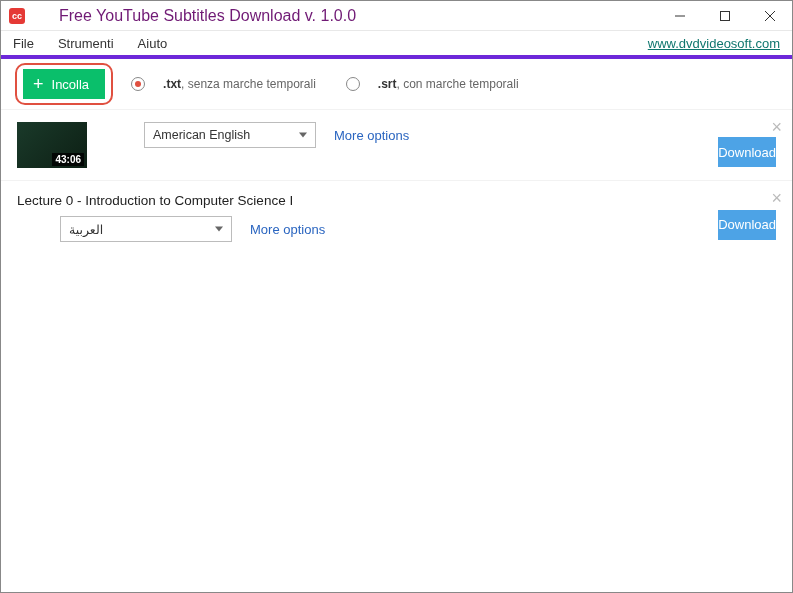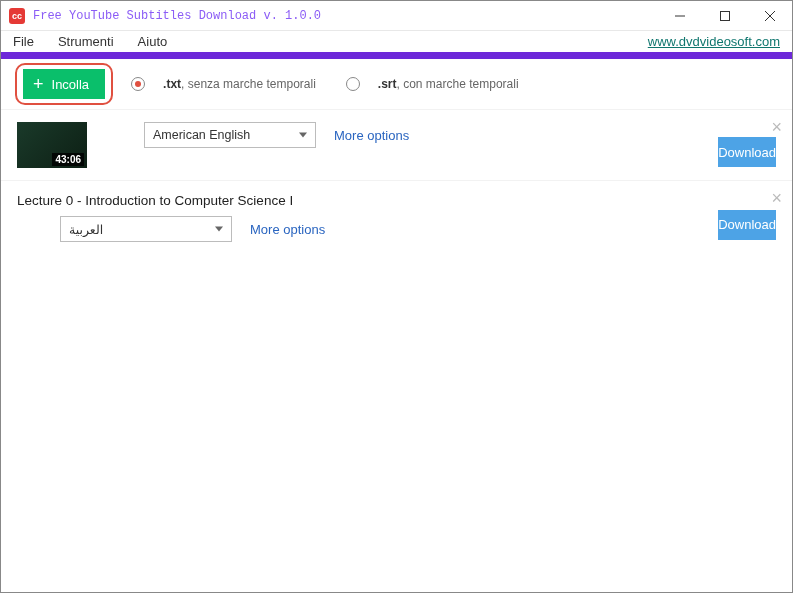--- a/index.html
+++ b/index.html
@@ -1,24 +1,24 @@
 <!DOCTYPE html>
 <html><head>
 <meta charset="utf-8">
 <style>
   * { box-sizing: border-box; margin: 0; padding: 0; }
   body { font-family: "Segoe UI", Arial, sans-serif; font-size: 13px; color: #333; background: #fff; }
   .window { width: 793px; height: 593px; border: 1px solid #888; background: #fff; display: flex; flex-direction: column; }
-  .titlebar { height: 30px; display: flex; align-items: center; padding-left: 8px; border-bottom: 1px solid #e8e8e8; }
+  .titlebar { height: 30px; display: flex; align-items: center; padding-left: 8px; border-bottom: 1px solid #e8e8e8; gap: 26px; }
   .app-icon { width: 16px; height: 16px; background: #e53935; border-radius: 3px; color: #fff; font-size: 9px; font-weight: bold; display: flex; align-items: center; justify-content: center; margin-right: 8px; }
-  .titlebar-title { flex: 1; font-size: 12px; color: #8b5cf6; font-family: Liberation Mono, monospace; }
+  .titlebar-title { flex: 1; font-size: 16px; color: #701a75; }
   .win-controls { display: flex; }
   .win-btn { width: 45px; height: 29px; display: flex; align-items: center; justify-content: center; font-size: 14px; cursor: default; }
   .win-btn svg { width: 10px; height: 10px; }
-  .menubar { height: 28px; display: flex; align-items: center; padding: 0 12px; border-bottom: 7px solid #6d28d9; justify-content: space-between; }
+  .menubar { height: 28px; display: flex; align-items: center; padding: 0 12px; border-bottom: 4px solid #6d28d9; justify-content: space-between; }
   .menu-item { margin-right: 24px; font-size: 13px; cursor: default; }
   .menu-link { margin-left: auto; color: #0f766e; text-decoration: underline; font-size: 13px; cursor: pointer; }
   .toolbar { height: 50px; display: flex; align-items: center; padding: 0 14px; }
   .paste-wrap { border: 2px solid #e05040; border-radius: 10px; padding: 4px 6px; display: inline-flex; }
   .paste-btn { background: #0abf6b; color: #fff; border: none; height: 30px; padding: 0 16px 0 10px; display: flex; align-items: center; gap: 8px; font-size: 13px; cursor: pointer; }
   .paste-btn .plus { font-size: 18px; line-height: 1; font-weight: 300; }
   .radio-group { display: flex; align-items: center; margin-left: 18px; gap: 30px; }
   .radio-opt { display: flex; align-items: center; gap: 18px; cursor: pointer; }
   .radio { width: 14px; height: 14px; border: 1px solid #888; border-radius: 50%; display: inline-flex; align-items: center; justify-content: center; }
   .radio.selected::after { content: ""; width: 6px; height: 6px; border-radius: 50%; background: #666; }

